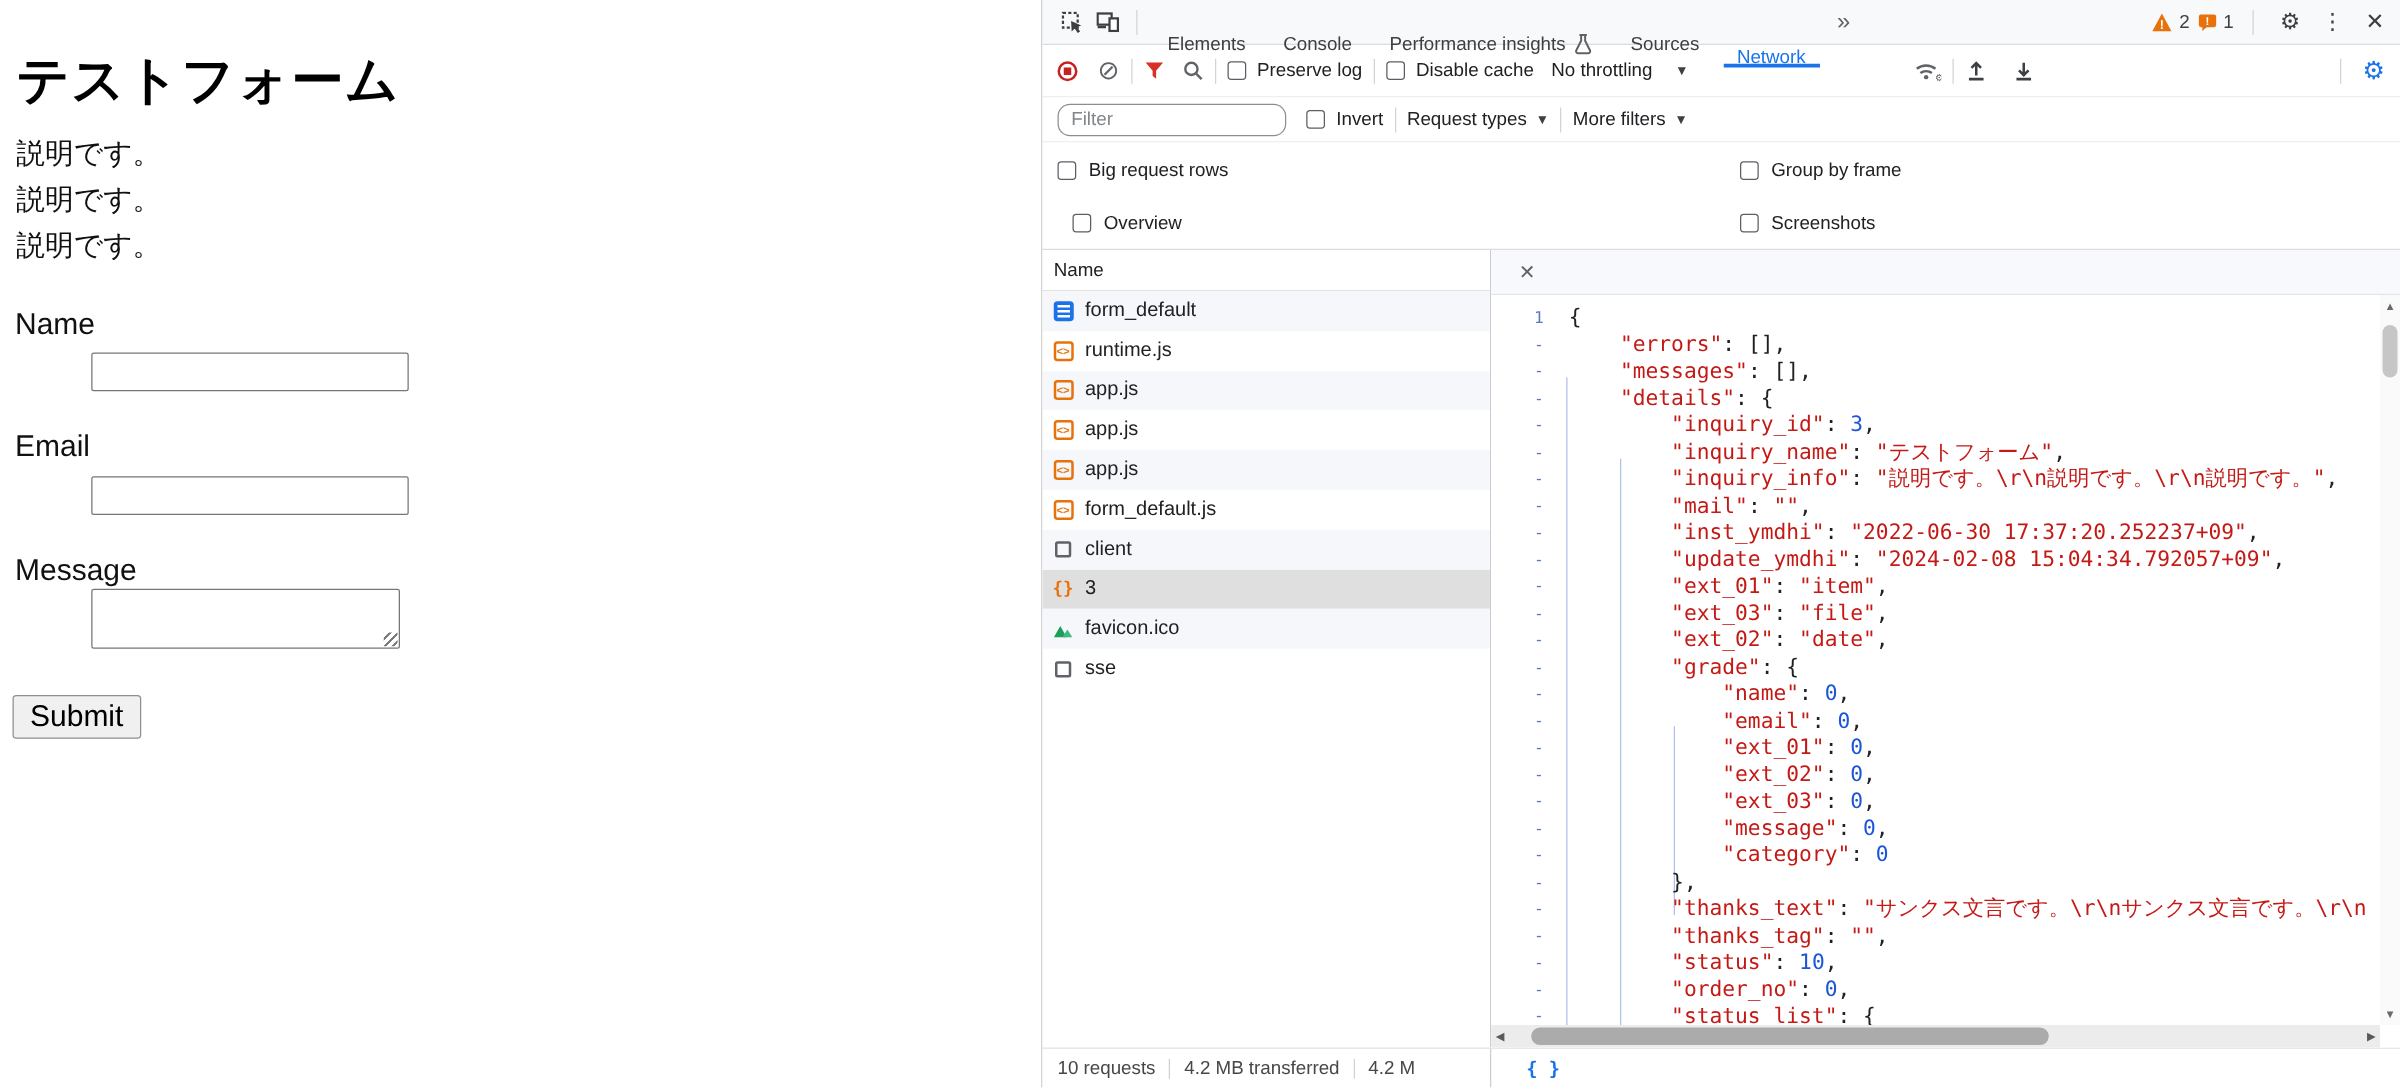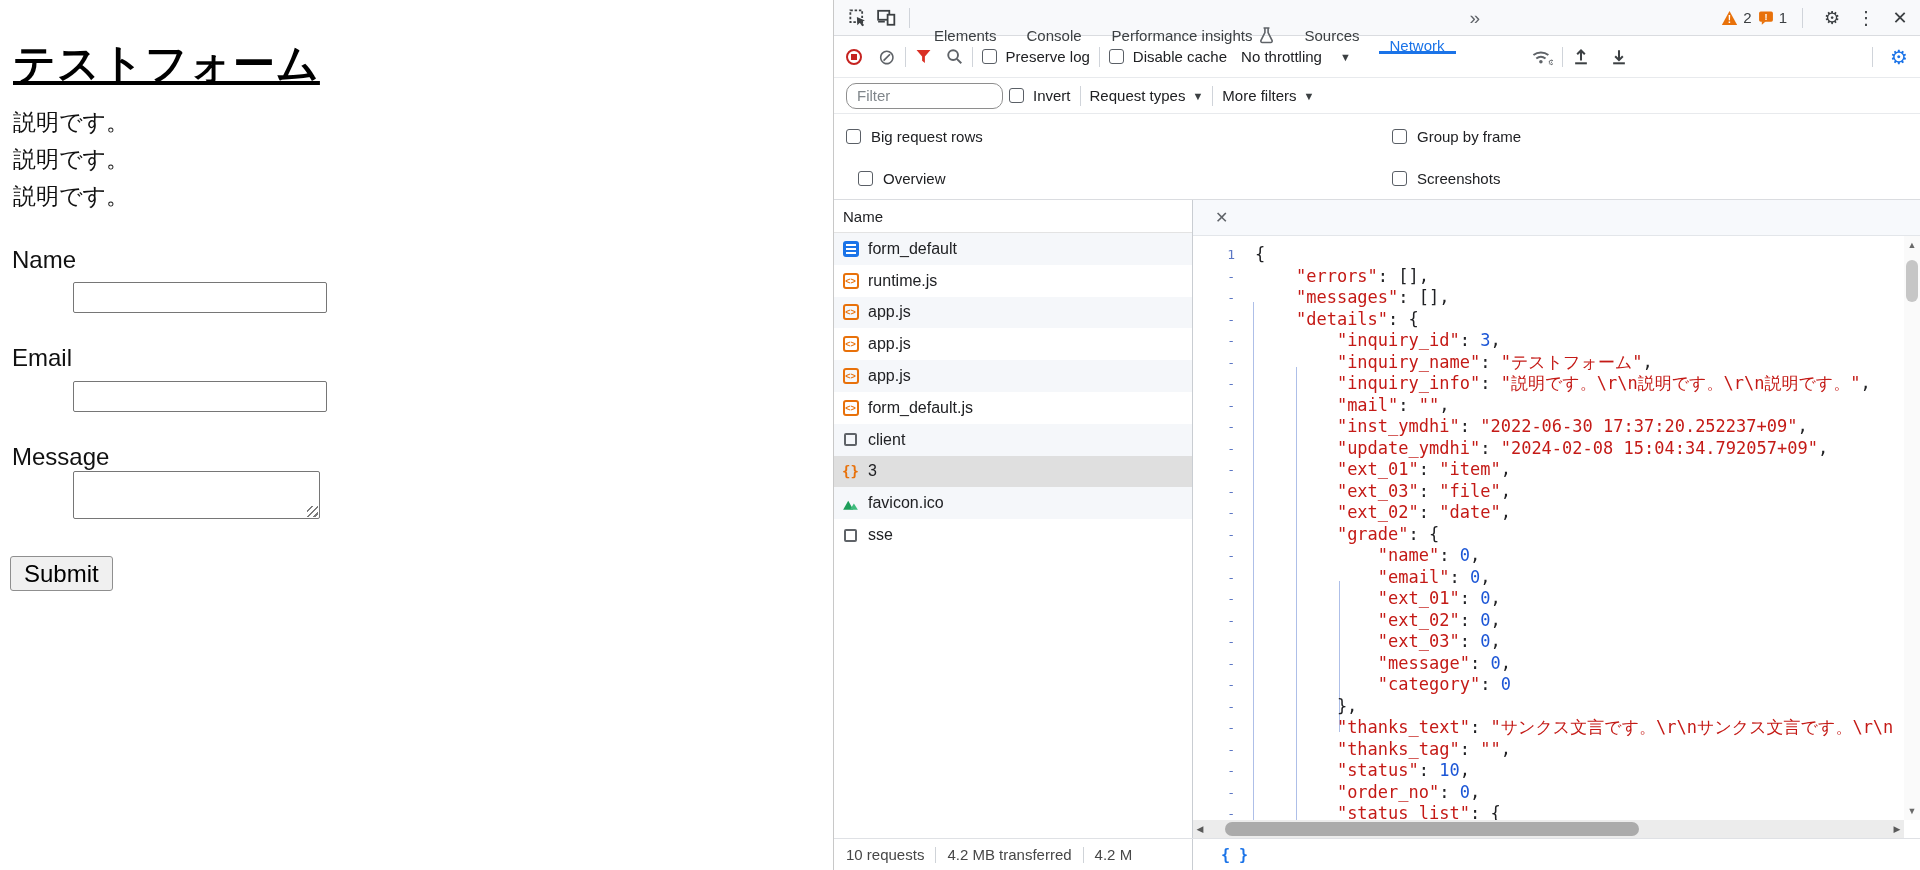--- a/index.html
+++ b/index.html
@@ -2,21 +2,21 @@
 <html><head>
 <meta charset="utf-8">
 <style>
   * { margin:0; padding:0; box-sizing:border-box; }
   html,body { width:1920px; height:870px; overflow:hidden; background:#fff;
     font-family:"Liberation Sans","DejaVu Sans",sans-serif; color:#202124; }
   .screen { position:relative; width:1920px; height:870px; }
 
   
   .page { position:absolute; left:0; top:0; width:833px; height:870px; background:#fff; }
-  .page h1 { position:absolute; left:13px; top:36px; font-size:42px; font-weight:700; color:#000; letter-spacing:1px;text-decoration:underline;}
+  .page h1 { position:absolute; left:13px; top:36px; font-size:42px; font-weight:700; color:#000; letter-spacing:1px;}
   .page .desc { position:absolute; left:13px; top:104px; font-size:23px; line-height:37px; color:#111; }
   .fld-label { position:absolute; left:12px; font-size:24px; color:#111; }
   .fld-input { position:absolute; left:73px; width:254px; height:31px; border:1px solid #767676; border-radius:2px; background:#fff; font-size:18px; padding:0 6px; }
   .fld-area-wrap { position:absolute; left:73px; top:471px; width:247px; height:48px; }
   .fld-area { width:247px; height:48px; border:1px solid #767676; border-radius:2px; resize:none; font-size:18px; padding:4px 6px; }
   .resize-grip { position:absolute; right:2px; bottom:2px; width:11px; height:11px;
     background:repeating-linear-gradient(135deg, transparent 0 3px, #7b7b7b 3px 4.5px); pointer-events:none; }
   .submit-btn { position:absolute; left:10px; top:556px; min-width:90px; height:35px; font-size:24px; color:#000;
     background:#f0f0f0; border:1px solid #8f8f8f; border-radius:3px; padding:0 13px; }
 
@@ -46,21 +46,21 @@
   .tglyph { display:flex; align-items:center; }
   .check-group { display:flex; align-items:center; gap:9px; }
   .throttle { display:flex; align-items:center; margin-left:14px; color:#202124; }
   .throttle .caret { margin-left:18px; }
   .spacer-wifi { margin-left:180px; }
   .blue-gear { color:#1a73e8; font-size:20px; margin-left:8px; margin-right:12px; }
   .push-right { margin-left:auto; }
 
   
   .dt-filterbar { height:36px; flex:none; display:flex; align-items:center; background:#fff; border-bottom:1px solid #e8eaed; padding-left:12px; }
-  .filter-input { width:157px; height:26px; border:1px solid #8e8e8e; border-radius:10px; padding:0 10px; font-size:15px; color:#1d4ed8; }
+  .filter-input { width:183px; height:26px; border:1px solid #8e8e8e; border-radius:10px; padding:0 10px; font-size:15px; color:#1d4ed8; }
   .filter-input::placeholder { color:#80868b; }
   .dd { display:flex; align-items:center; color:#202124; }
 
   
   .dt-options { height:86px; flex:none; background:#fff; border-bottom:1px solid #dadce0; position:relative; }
   .opt { position:absolute; display:flex; align-items:center; gap:10px; color:#202124; }
 
   
   .dt-main { flex:1; display:flex; min-height:0; }
   .net-pane { width:359px; flex:none; border-right:1px solid #c9cdd2; display:flex; flex-direction:column; background:#fff; }
@@ -255,21 +255,21 @@
             <path d="M8 2 V10.5 M4.6 7.4 L8 10.8 L11.4 7.4" fill="none" stroke="#3c4043" stroke-width="1.8"></path>
             <path d="M2.8 13.6 H13.2" stroke="#3c4043" stroke-width="1.8"></path>
           </svg>
       </span>
       <span class="sep push-right"></span>
       <span class="blue-gear">⚙</span>
     </div>
 
     <div class="dt-filterbar">
       <input class="filter-input" type="text" placeholder="Filter" style="">
-      <span class="check-group" style="margin-left:6px;">
+      <span class="check-group" style="margin-left:16px;">
         <span class="cb"></span>
         <span style="color:#202124;">Invert</span>
       </span>
       <span class="sep"></span>
       <span class="dd">
         <span>Request types</span>
         <span class="caret">▼</span>
       </span>
       <span class="sep"></span>
       <span class="dd">

